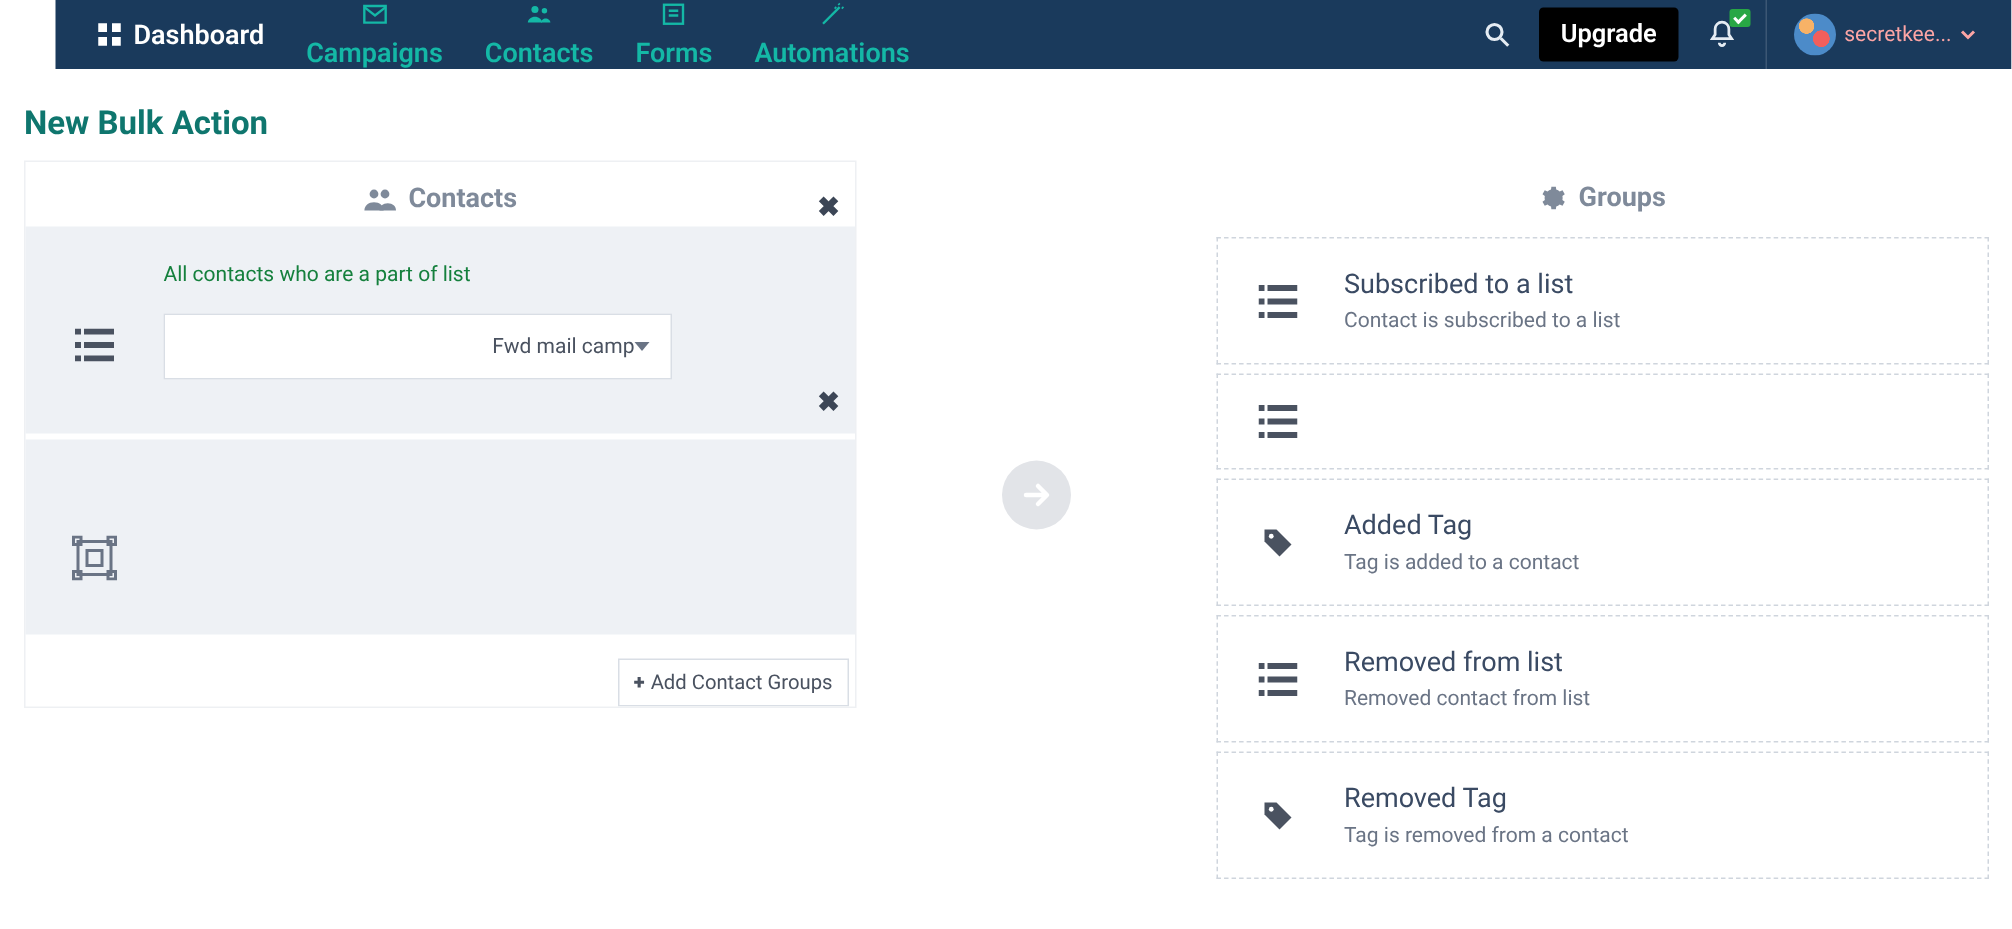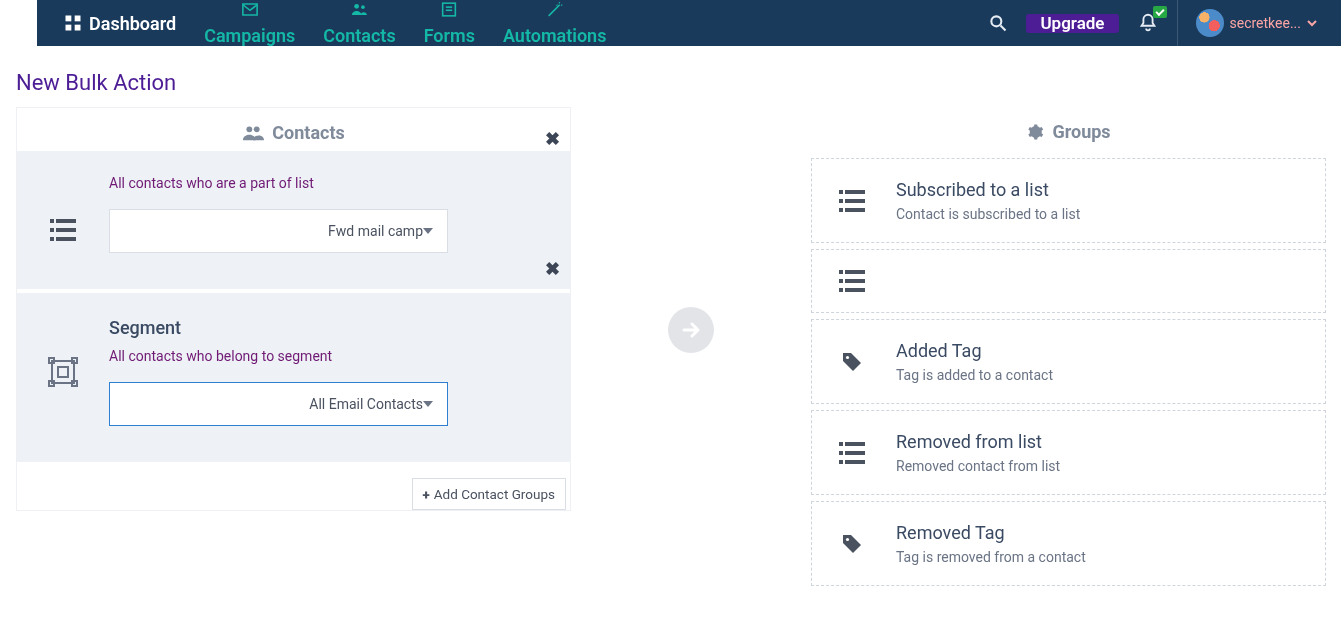--- a/index.html
+++ b/index.html
@@ -32,25 +32,25 @@
     cursor: pointer;
   }
   .nav-item.inactive { color: #14b8a6; flex-direction: column; }
   .nav-item svg { width: 20px; height: 20px; fill: currentColor; }
   .spacer { flex: 1; }
   .search-btn, .bell-btn, .user-btn {
     display: flex; align-items: center; justify-content: center;
     height: 46px; padding: 0 12px; cursor: pointer; color: #e5ecf3;
   }
   .upgrade-btn {
-    background: #4c1d95;
+    background: #000000;
     color: #fff;
     font-size: 17px;
     font-weight: 600;
-    height: 19px;
+    height: 36px;
     padding: 0 14px;
     display: flex; align-items: center; border-radius: 3px;
     margin: 0 6px; cursor: pointer;
   }
   .bell-wrap { position: relative; }
   .bell-badge {
     position: absolute; top: 6px; right: 4px;
     width: 14px; height: 12px;
     background: #28a745; border-radius: 2px;
     display: flex; align-items: center; justify-content: center;
@@ -61,23 +61,23 @@
     width: 28px; height: 28px; border-radius: 50%;
     background: radial-gradient(circle at 30% 30%, #f7b267 18%, transparent 19%),
                 radial-gradient(circle at 65% 60%, #f25f5c 22%, transparent 23%),
                 #4c8bc9;
   }
   .user-btn { gap: 6px; font-size: 14px; color: #fca5a5; }
 
   
   .page { padding: 24px 16px 0 16px; }
   .page-title {
-    color: #4c1d95;
+    color: #0f766e;
     font-size: 22px;
-    font-weight: 400;
+    font-weight: 700;
     margin-bottom: 12px;
   }
 
   .columns {
     display: flex;
     align-items: flex-start;
     gap: 0;
   }
 
   .panel {
@@ -112,21 +112,21 @@
     color: #3c4656; cursor: pointer; font-size: 18px; font-weight: 900;
   }
   .card-icon {
     width: 44px; height: 70px;
     display:flex;align-items:center;justify-content:center;
     color:#4a5260;
     padding-top:40px;
   }
   .card-body { flex: 1; }
   .card-title { font-size: 18px; color: #3a4a63; font-weight: 500; margin-bottom: 10px; }
-  .card-desc  { font-size: 14px; color: #701a75; margin-bottom: 18px; }
+  .card-desc  { font-size: 14px; color: #15803d; margin-bottom: 18px; }
 
   .select {
     width: 339px;
     height: 44px;
     background: #fff;
     border: 1px solid #d9dee5;
     display: flex; align-items: center; justify-content: flex-end;
     padding: 0 14px;
     font-size: 14px;
     color: #4a5260;
@@ -301,28 +301,20 @@
         <div class="card-icon">
           <svg class="i-seg" viewBox="0 0 30 30">
               <rect x="1" y="1" width="5" height="5"></rect>
               <rect x="24" y="1" width="5" height="5"></rect>
               <rect x="1" y="24" width="5" height="5"></rect>
               <rect x="24" y="24" width="5" height="5"></rect>
               <rect x="4" y="4" width="22" height="22"></rect>
               <rect x="10" y="10" width="10" height="10"></rect>
             </svg>
         </div>
-        <div class="card-body">
-          <div class="card-title">Segment</div>
-          <div class="card-desc">All contacts who belong to segment</div>
-          <div class="select focused">
-            <span>All Email Contacts</span>
-            <span class="caret"></span>
-          </div>
-        </div>
       </div>
 
       <div style="overflow:auto;">
         <div class="add-groups">
           <span style="font-weight:900;">+</span>
           <span>Add Contact Groups</span>
         </div>
       </div>
     </div>
 

